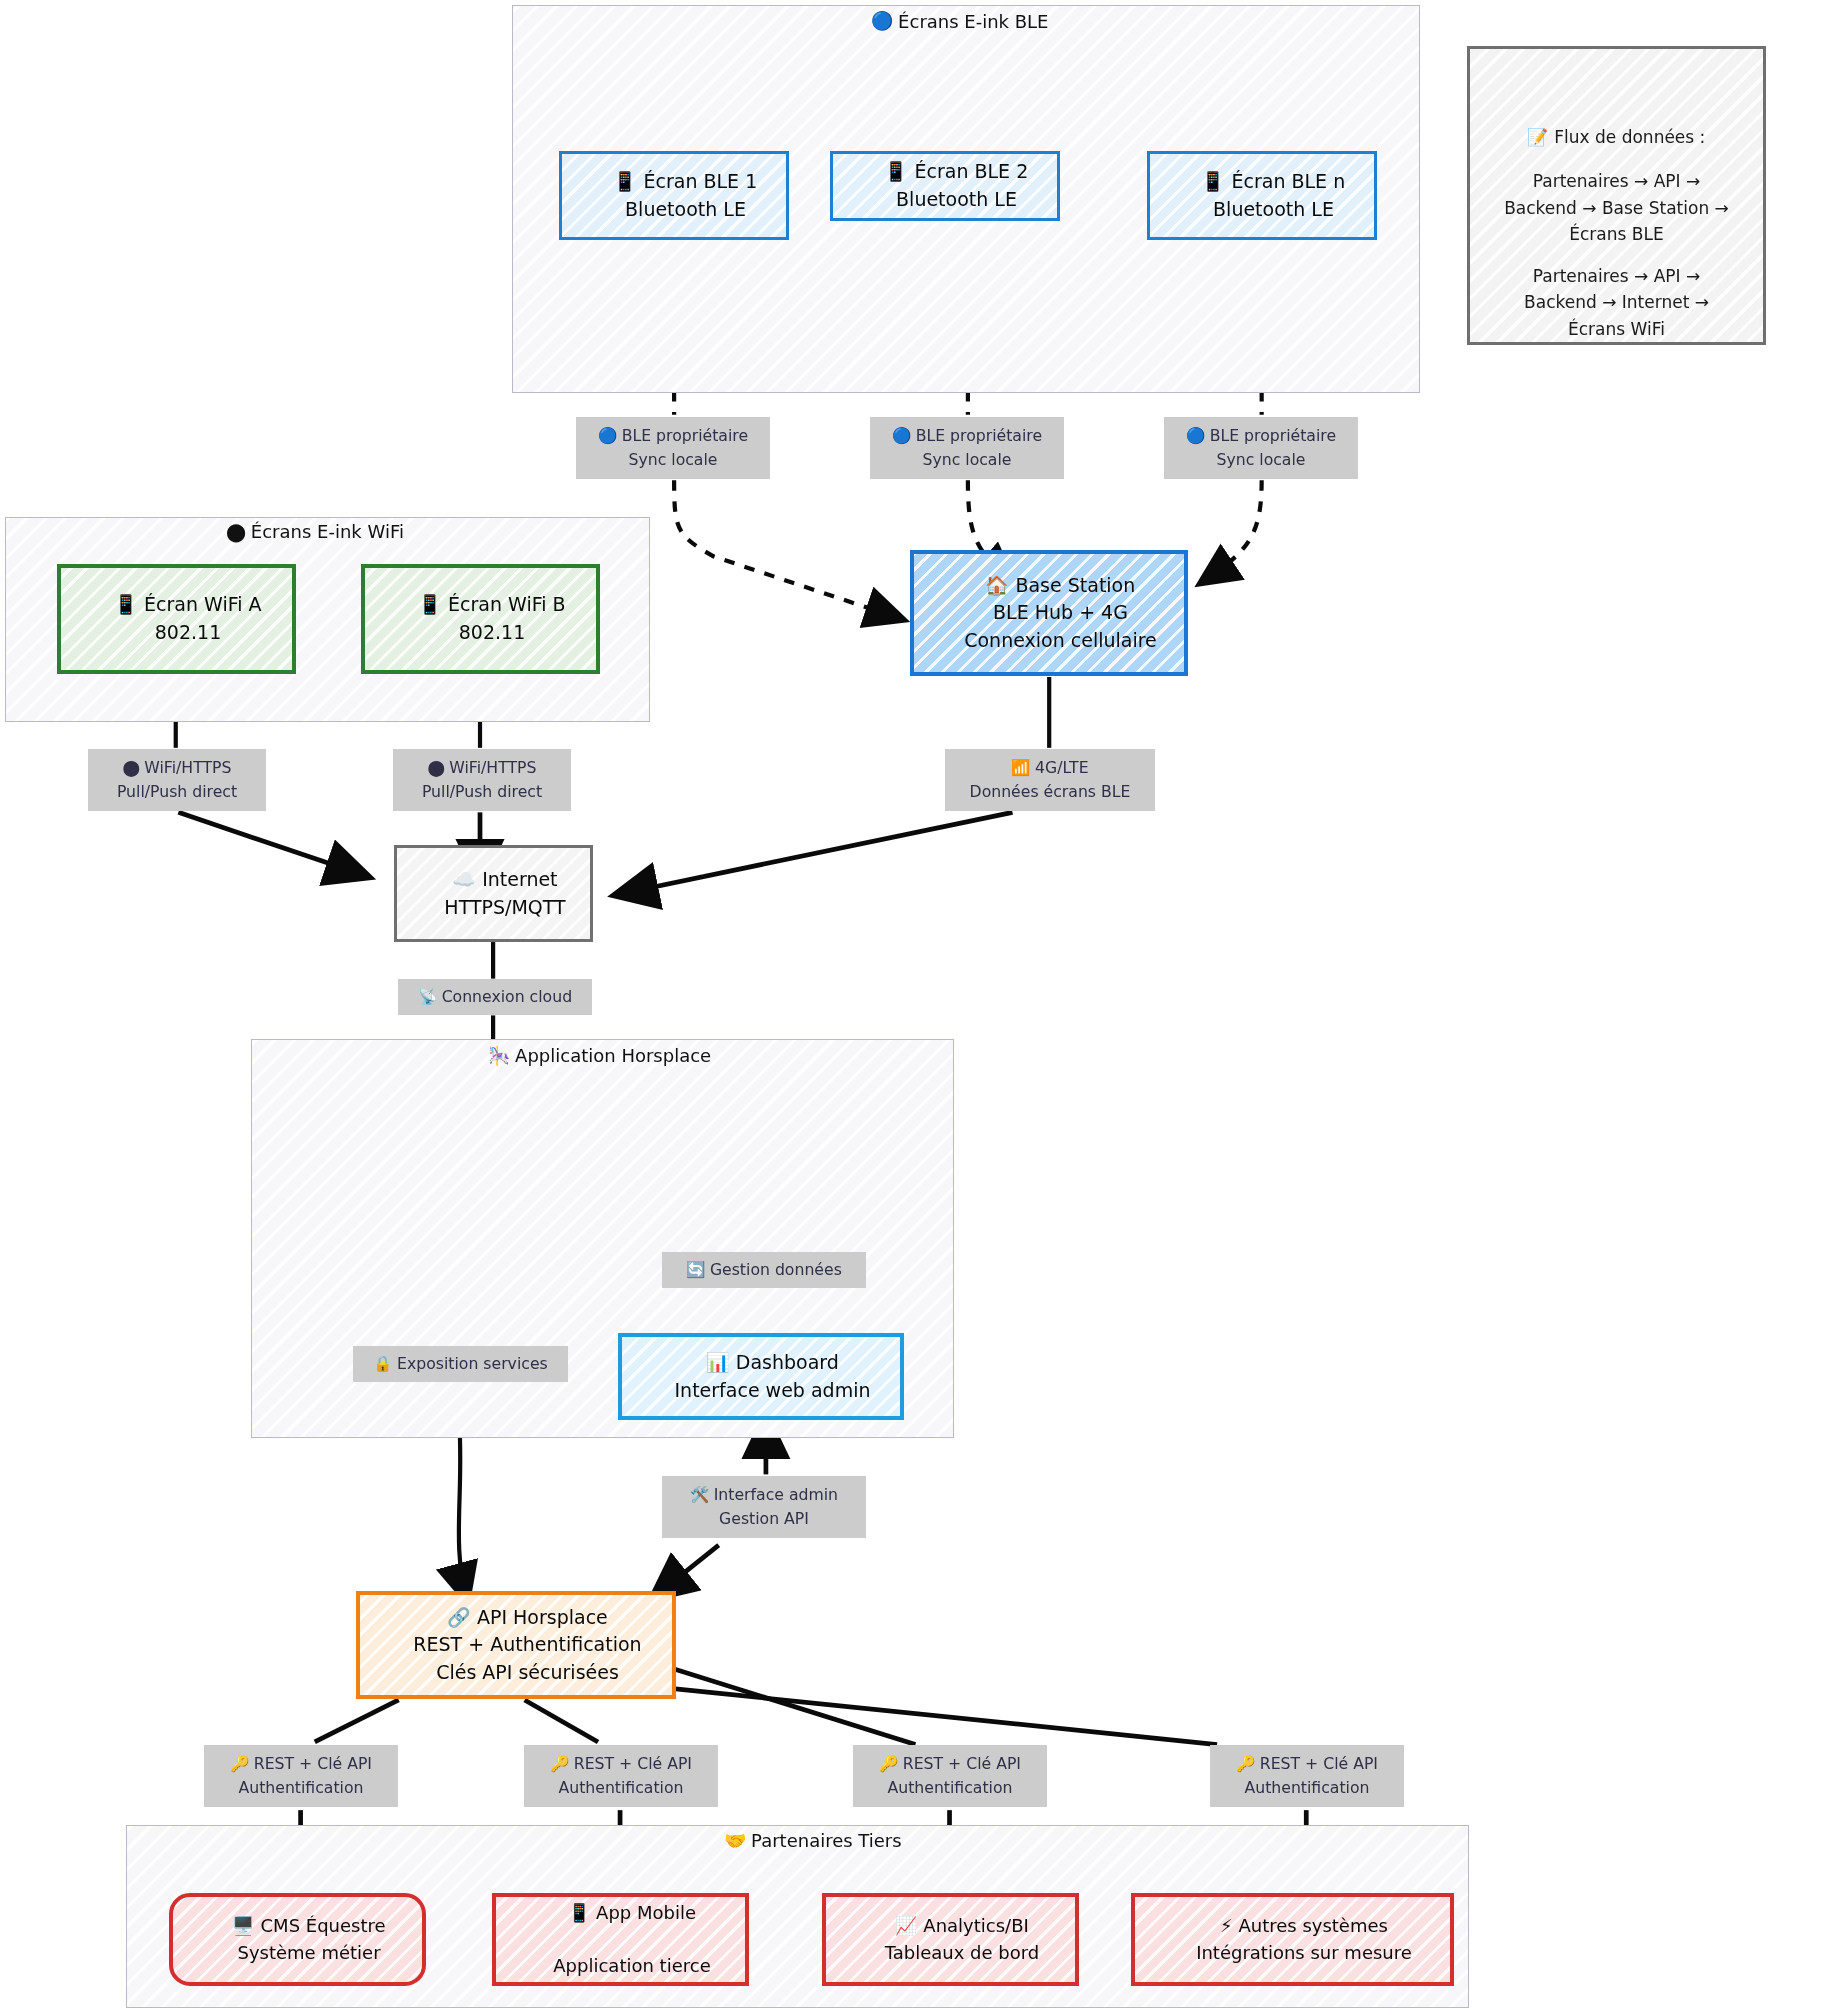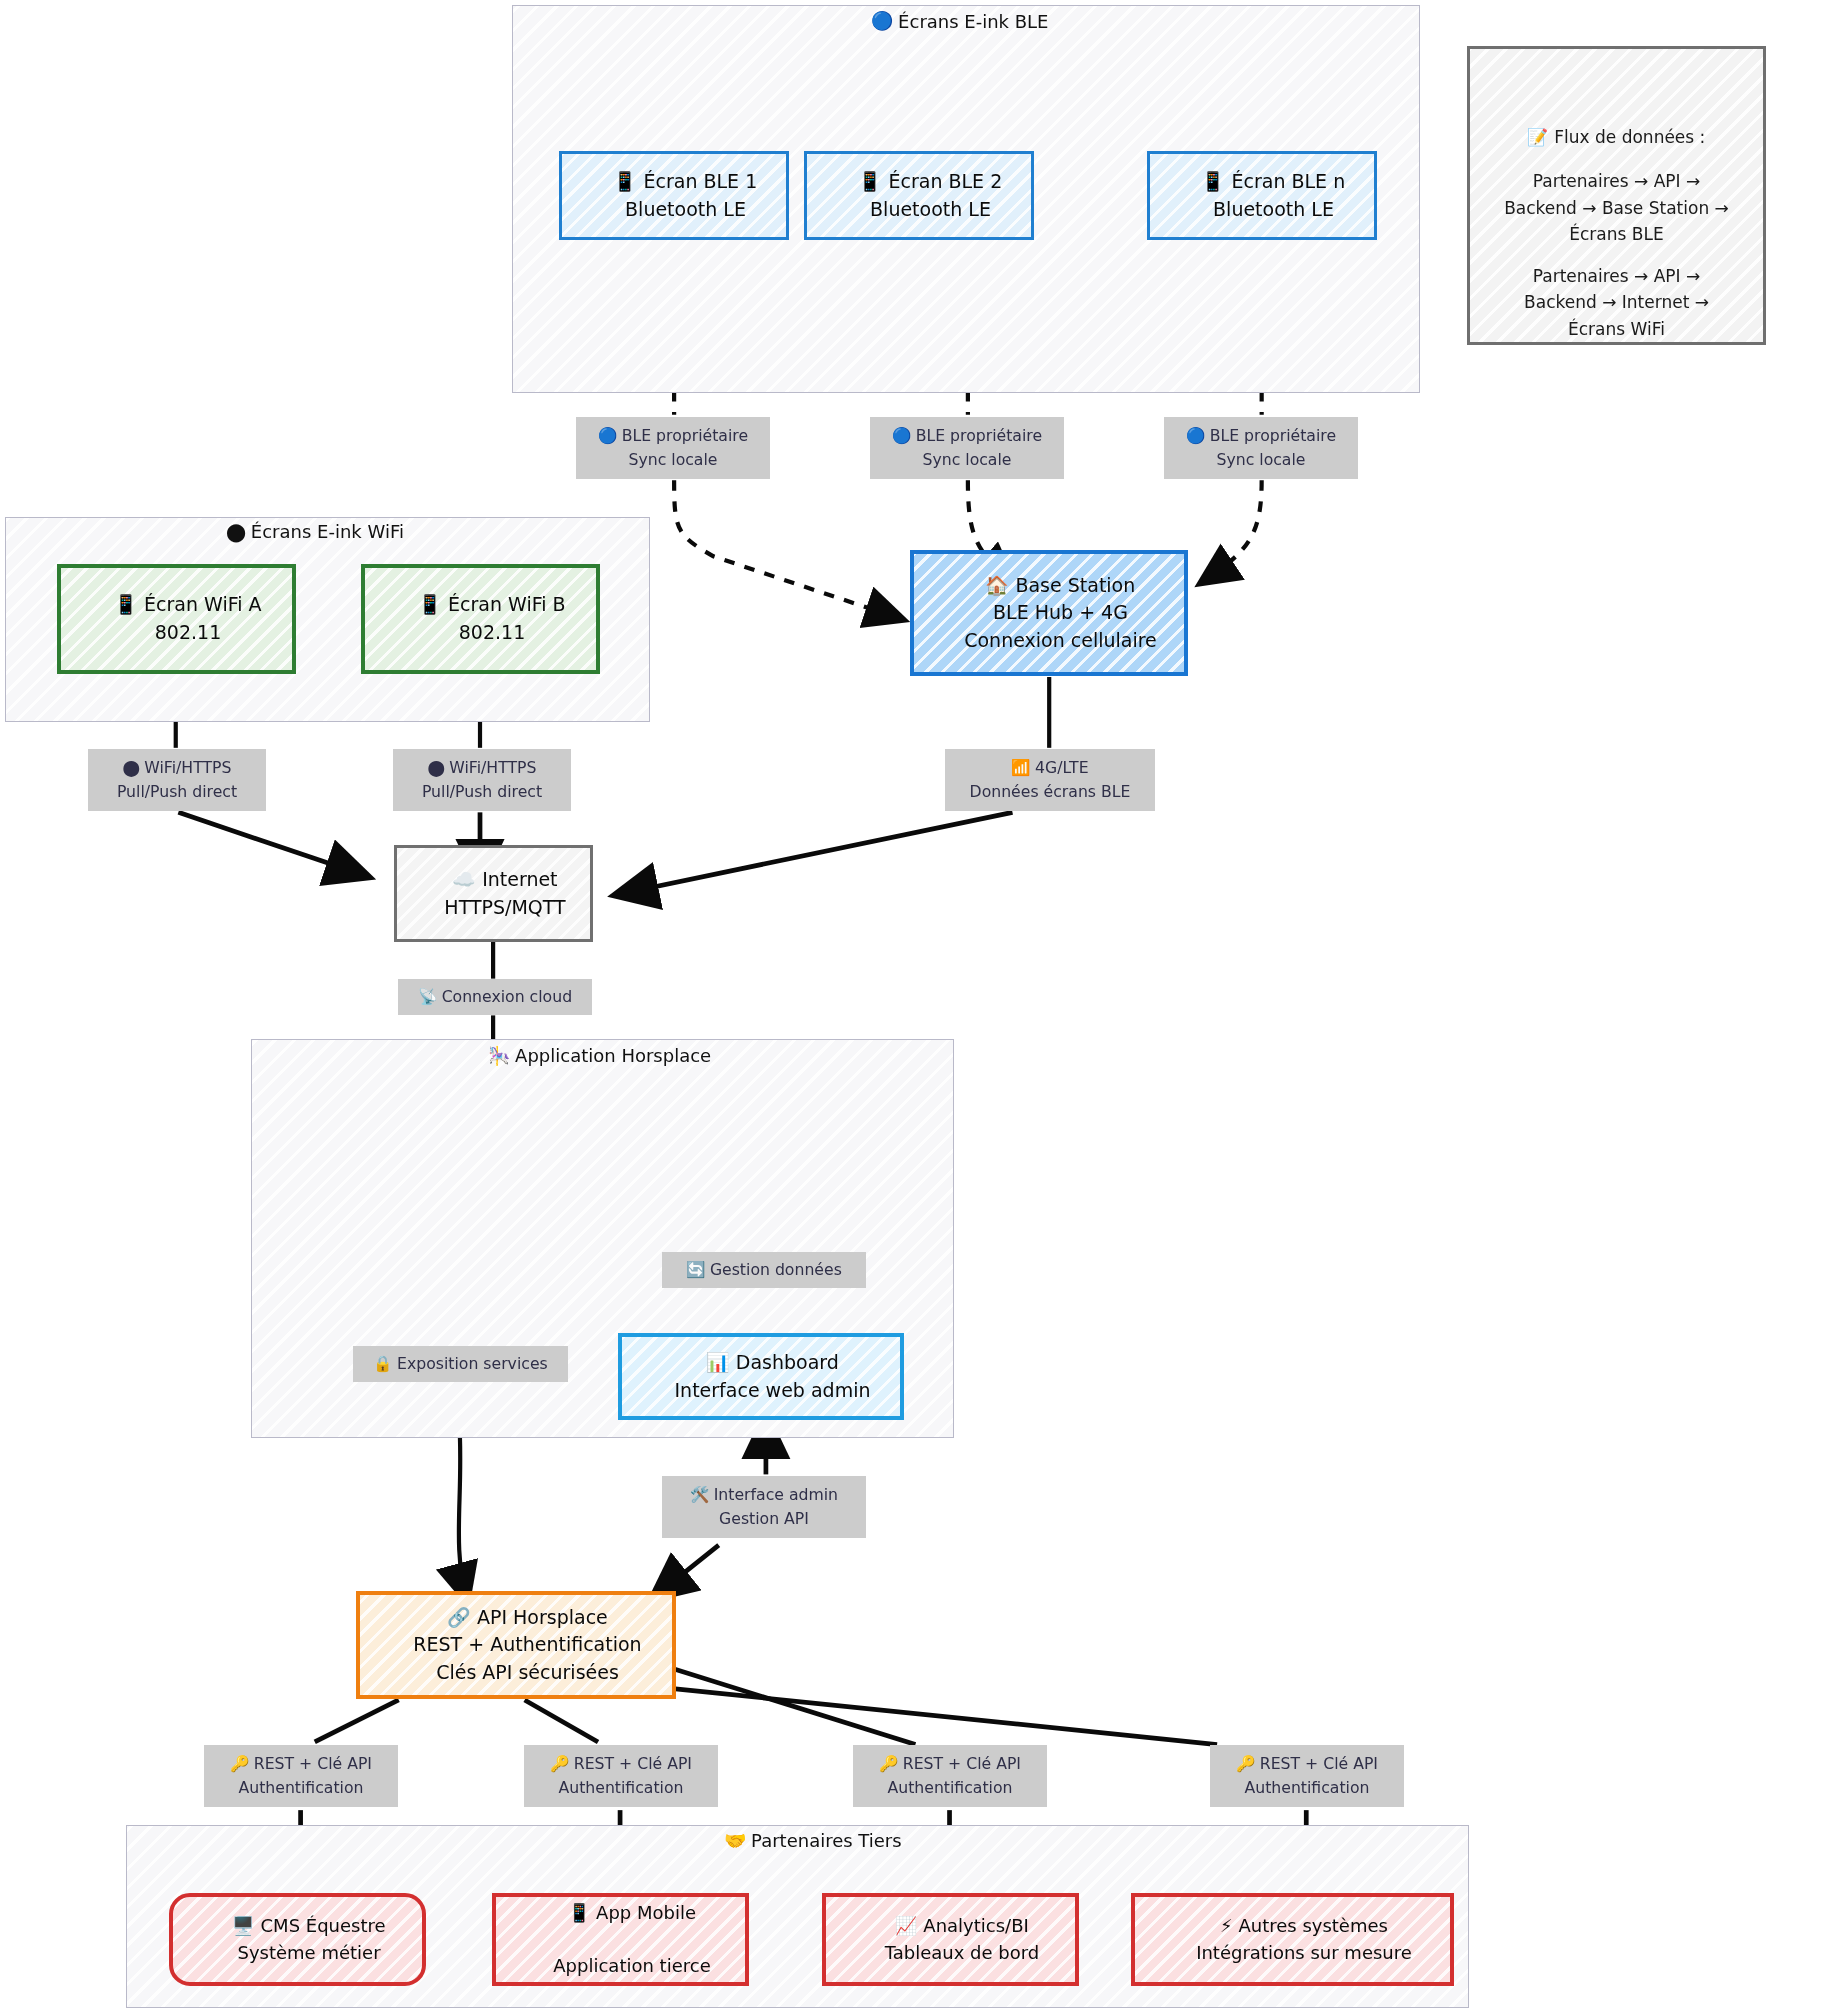--- a/index.html
+++ b/index.html
@@ -200,21 +200,21 @@
   </div>
 
   <div class="node n-ble hatch" style="left:559px;top:151px;width:230px;height:89px;font-size:19px;">
     <div class="ttl">
       <span class="ico">📱</span>
       <span>Écran BLE 1</span>
     </div>
     <div class="sub">Bluetooth LE</div>
   </div>
 
-  <div class="node n-ble hatch" style="left:804px;top:151px;width:230px;height:89px;font-size:19px;">
+  <div class="node n-ble hatch" style="left:830px;top:151px;width:230px;height:70px;font-size:19px;">
     <div class="ttl">
       <span class="ico">📱</span>
       <span>Écran BLE 2</span>
     </div>
     <div class="sub">Bluetooth LE</div>
   </div>
 
   <div class="node n-ble hatch" style="left:1147px;top:151px;width:230px;height:89px;font-size:19px;">
     <div class="ttl">
       <span class="ico">📱</span>

